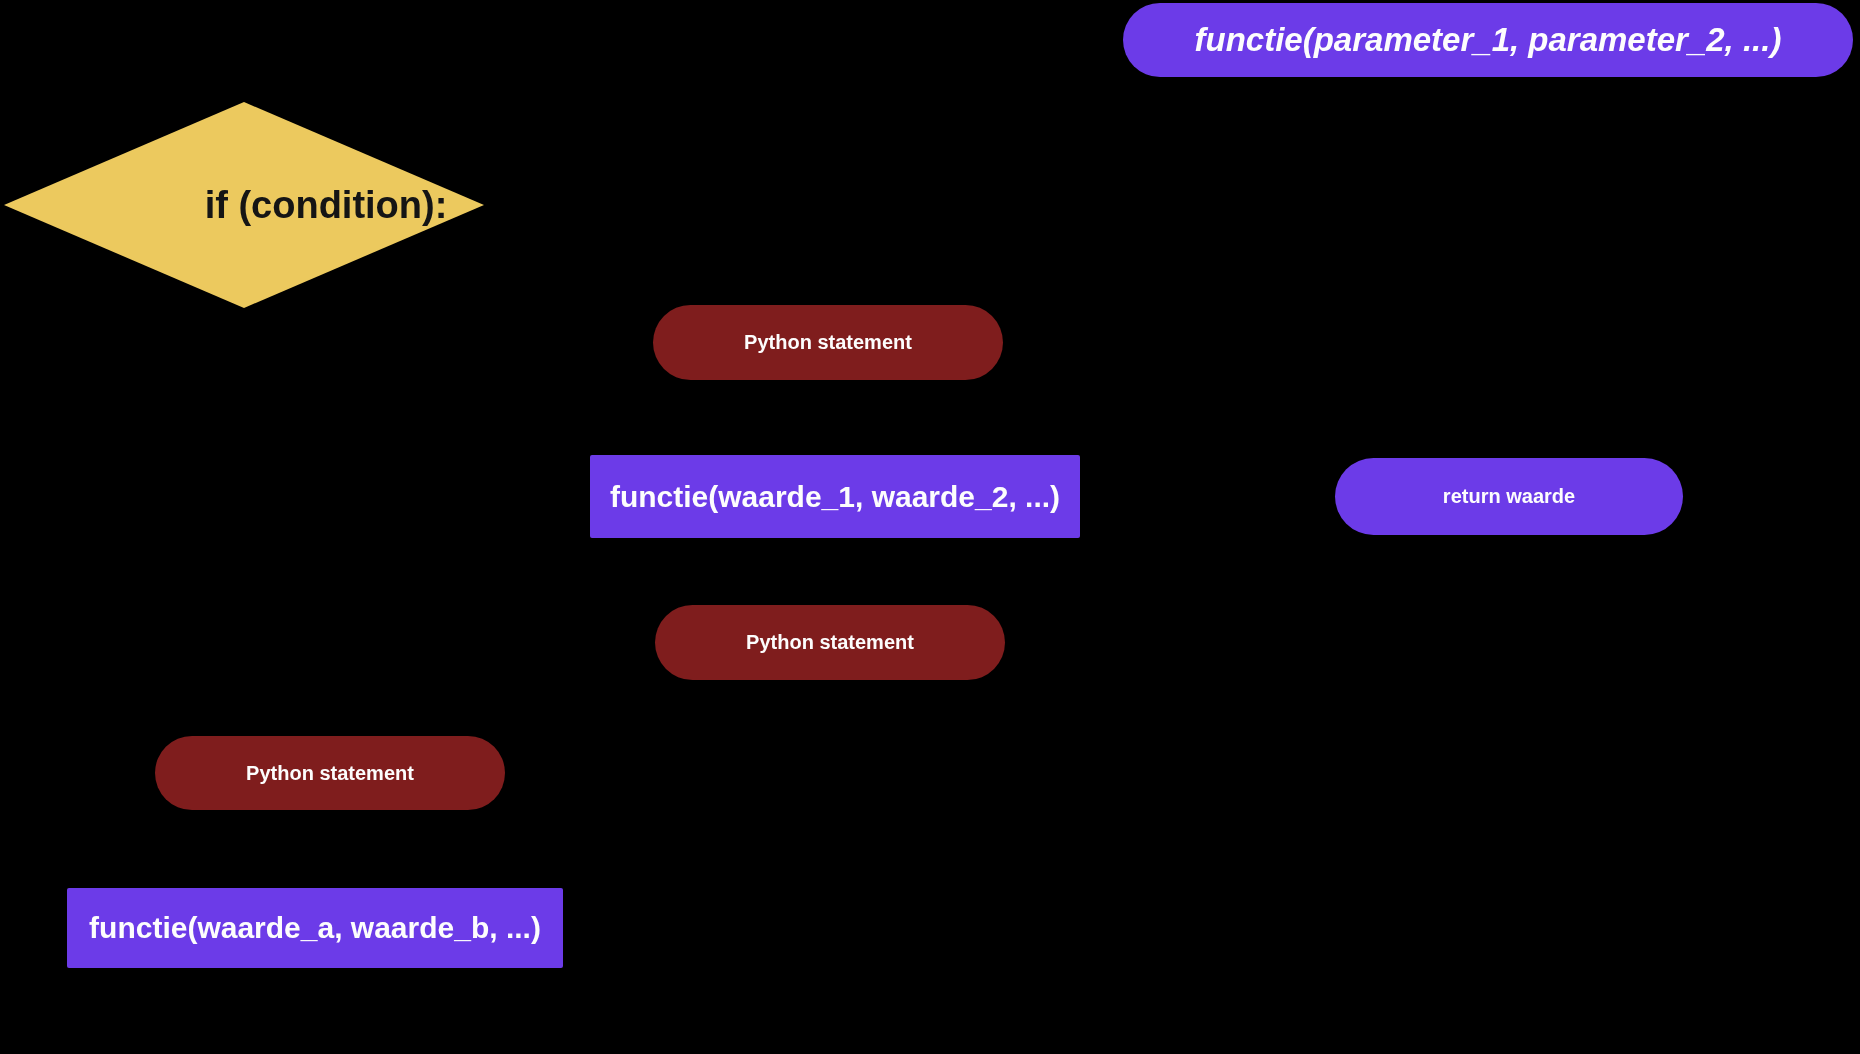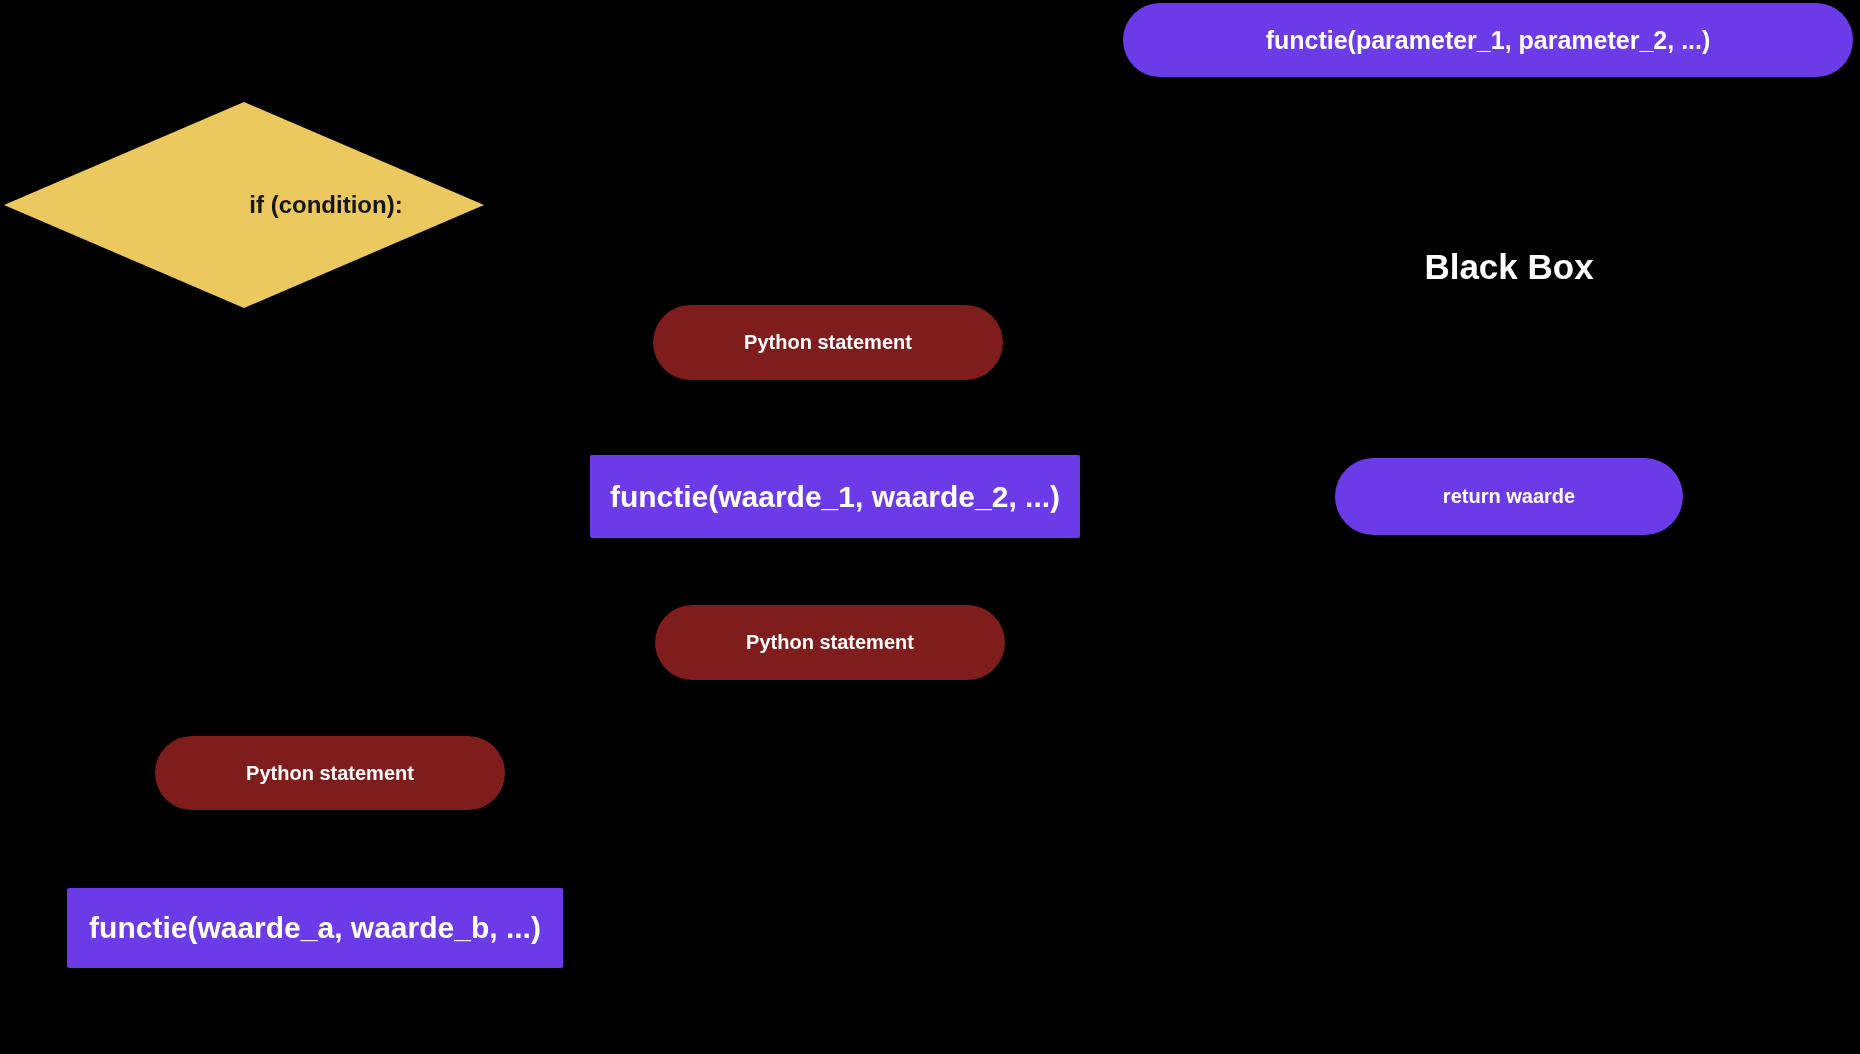--- a/index.html
+++ b/index.html
@@ -36,33 +36,34 @@
   }
   
   .pill-green {
     background: #7f1d1d;
     border-radius: 38px;
     font-size: 20px;
   }
   #pill-top {
     left: 1123px; top: 3px; width: 730px; height: 74px;
     border-radius: 37px;
-    font-size: 25px;
+    font-size: 33px;
+    font-style: italic;
   }
   #diamond {
     position: absolute;
     left: 4px; top: 102px; width: 480px; height: 206px;
     background: #ECC95E;
     clip-path: polygon(50% 0, 100% 50%, 50% 100%, 0 50%);
   }
   #diamond .diamond-label {
     position: absolute;
     top: 50%; left: 50%;
     transform: translate(-50%, -50%) translateX(82px);
-    font-size: 24px;
+    font-size: 38px;
     color: #151515;
     white-space: nowrap;
   }
   #green1 { left: 653px; top: 305px; width: 350px; height: 75px; }
   #green2 { left: 655px; top: 605px; width: 350px; height: 75px; }
   #green3 { left: 155px; top: 736px; width: 350px; height: 74px; }
   #rect-mid {
     left: 582px; top: 455px; width: 490px; height: 83px;
     font-size: 30px;
     margin-left: 8px;
@@ -91,21 +92,20 @@
 <div class="canvas">
 
   <div class="node pill-purple" id="pill-top">
     <span>functie(parameter_1, parameter_2, ...)</span>
   </div>
 
   <div id="diamond">
     <span class="diamond-label">if (condition):</span>
   </div>
 
-  <div id="black-box-label">Black Box</div>
 
   <div class="node pill-green" id="green1">
     <span>Python statement</span>
   </div>
 
   <div class="node rect-purple" id="rect-mid">
     <span>functie(waarde_1, waarde_2, ...)</span>
   </div>
 
   <div class="node pill-purple" id="return-pill">

